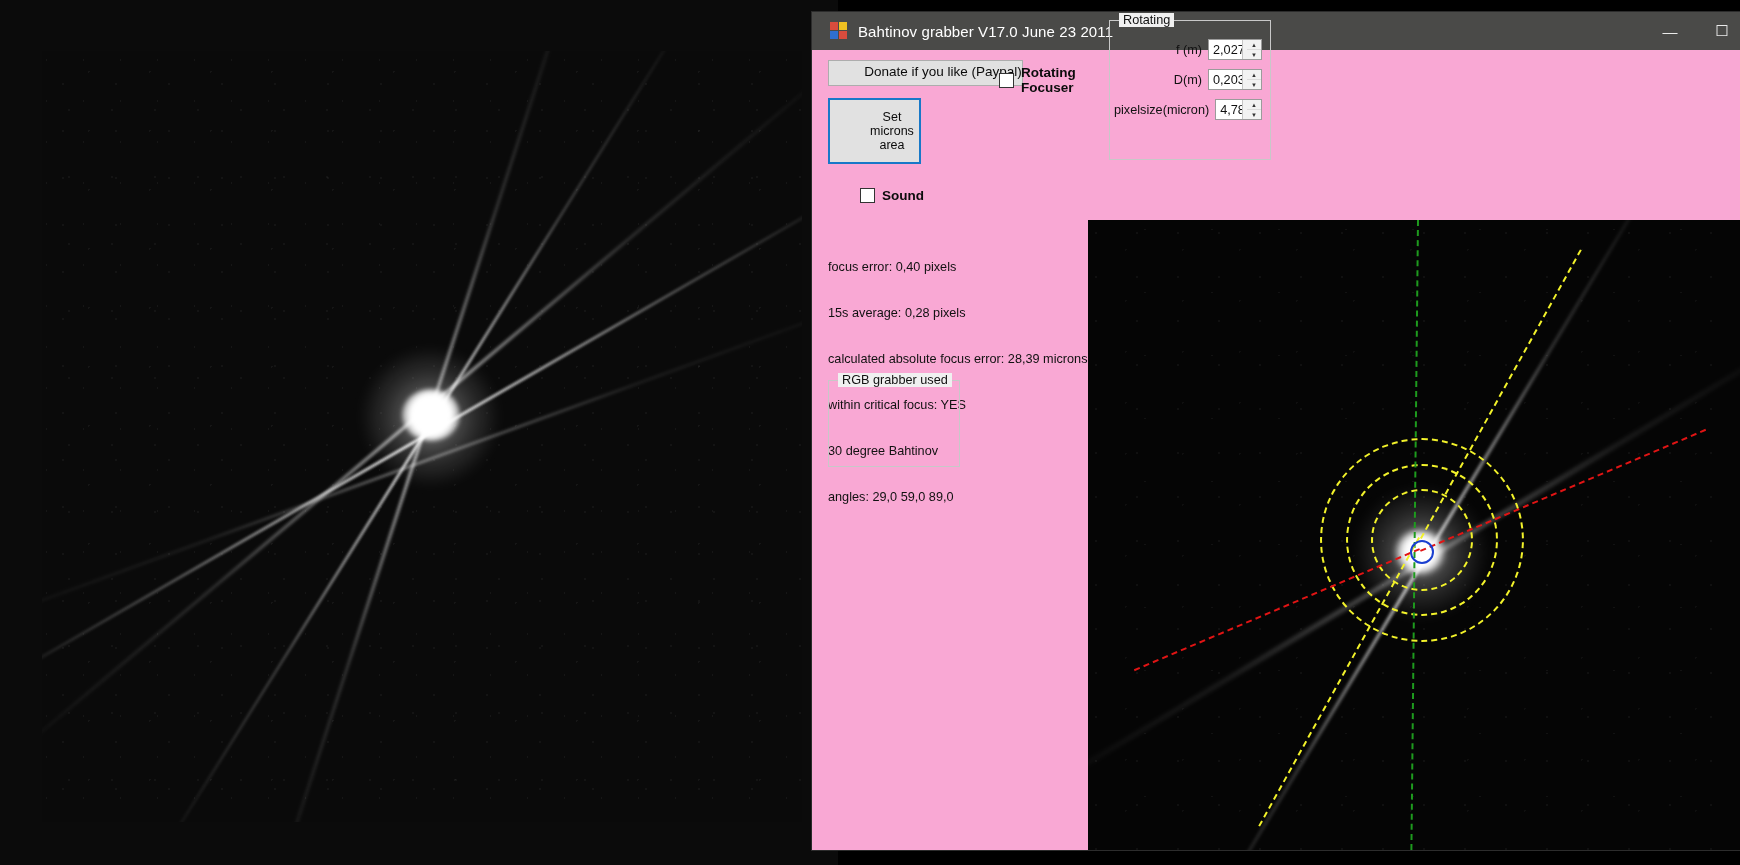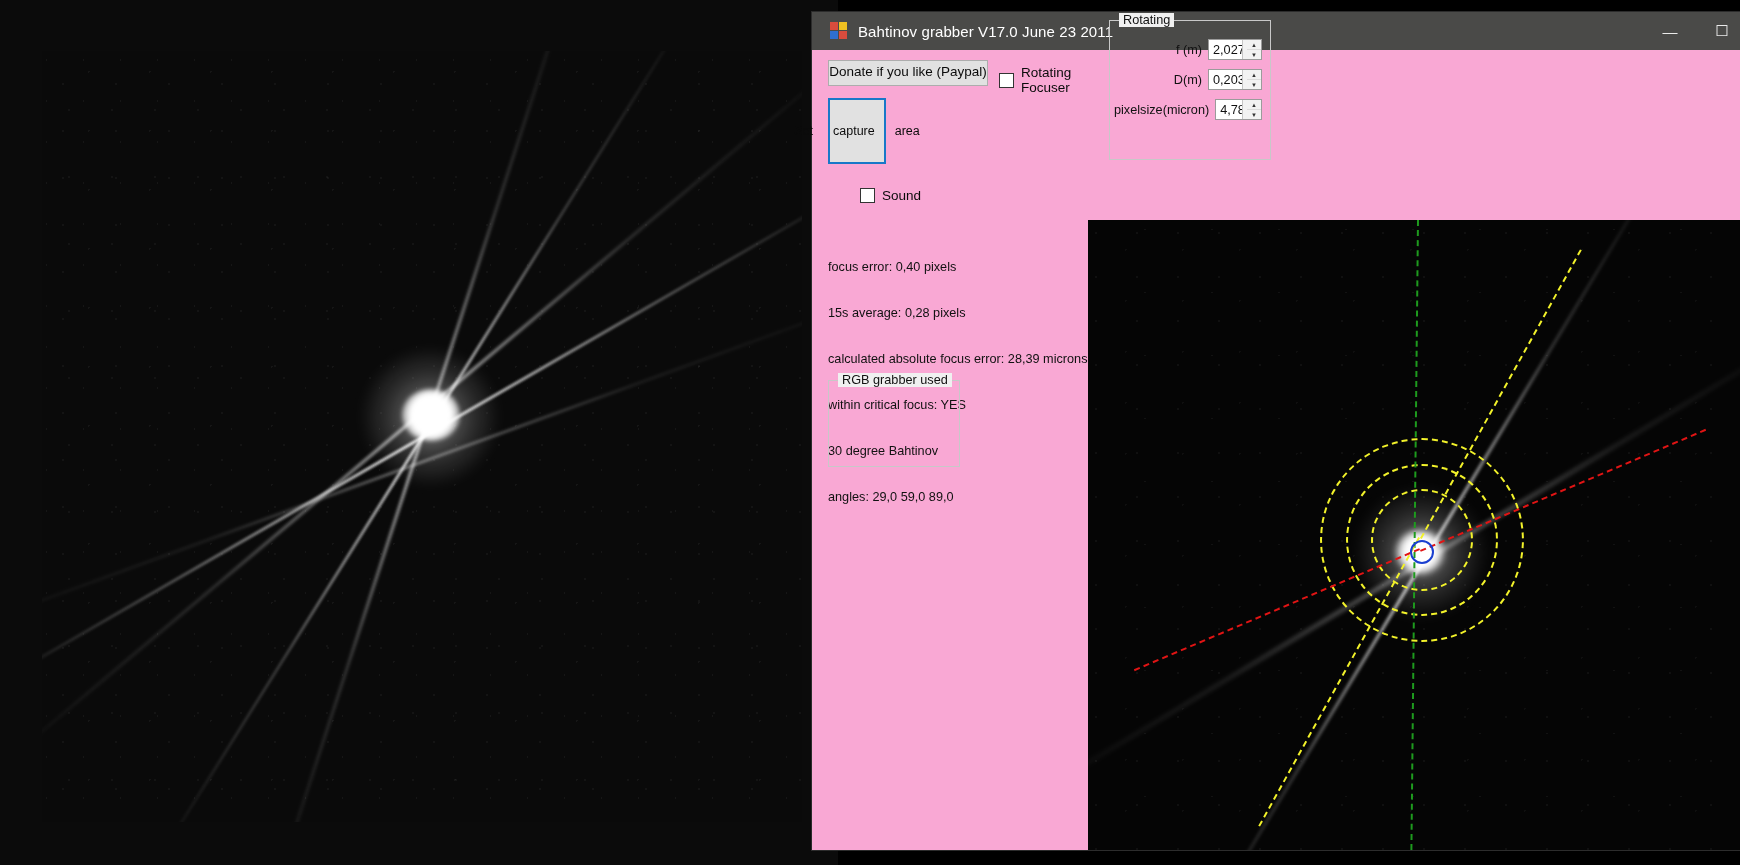--- a/index.html
+++ b/index.html
@@ -30,26 +30,26 @@
   #app-icon{width:18px;height:18px;margin-left:18px;margin-right:10px;position:relative;}
   #app-icon i{position:absolute;display:block;}
   #title-text{letter-spacing:.1px;font-size:15px;}
   .winbtn{width:52px;height:38px;display:flex;align-items:center;justify-content:center;
           color:#eaeaea;font-size:15px;cursor:default;}
   #winbtns{position:absolute;right:0;top:0;display:flex;}
 
   
   #controls{position:absolute;left:0;top:38px;width:258px;bottom:0;}
   .btn{background:#e1e1e1;border:1px solid #adadad;font-size:13.5px;color:#0b0b0b;
-       font-family:"Liberation Sans", sans-serif;text-align:center;}
+       font-family:"Liberation Sans", sans-serif;text-align:center;padding-left:35px;}
   #donate-btn{position:absolute;left:16px;top:10px;width:158px;height:24px;line-height:22px;}
   #set-capture-btn{position:absolute;left:16px;top:48px;width:54px;height:62px;
-     border:2px solid #1878c8;display:flex;flex-direction:row;align-items:center;
-     justify-content:center;line-height:14px;font-size:12.5px;gap:20px;}
-  .chk-row{position:absolute;display:flex;align-items:center;font-size:13.5px;color:#0b0b0b;}
+     border:2px solid #1878c8;display:flex;flex-direction:column;align-items:center;
+     justify-content:center;line-height:14px;font-size:12.5px;}
+  .chk-row{position:absolute;display:flex;align-items:center;font-size:13.5px;color:#0b0b0b;font-weight:bold;}
   .chk{width:13px;height:13px;border:1px solid #333;background:#fff;margin-right:7px;
        position:relative;flex:none;}
   .chk.on:after{content:"";position:absolute;left:3px;top:0px;width:4px;height:8px;
        border:solid #1a1a1a;border-width:0 1.6px 1.6px 0;transform:rotate(42deg);}
   #sound-row{left:16px;top:138px;margin-left:32px;}
   #rot-row{left:187px;top:15px;}
 
   
   #status{position:absolute;left:16px;top:178px;width:242px;}
   #status div{font-size:12.7px;color:#111;margin-bottom:15.5px;white-space:nowrap;margin-top:32px;}
@@ -136,21 +136,21 @@
       <div class="winbtn">✕</div>
     </div>
   </div>
 
   <div id="controls">
 
     <div id="donate-btn" class="btn">Donate if you like (Paypal)</div>
 
     <div id="set-capture-btn" class="btn">
       <span>Set</span>
-      <span>capture</span>
+      <span>microns</span>
       <span>area</span>
     </div>
 
     <div id="sound-row" class="chk-row">
       <span class="chk"></span>
       <span>Sound</span>
     </div>
 
     <div id="rot-row" class="chk-row">
       <span class="chk"></span>

